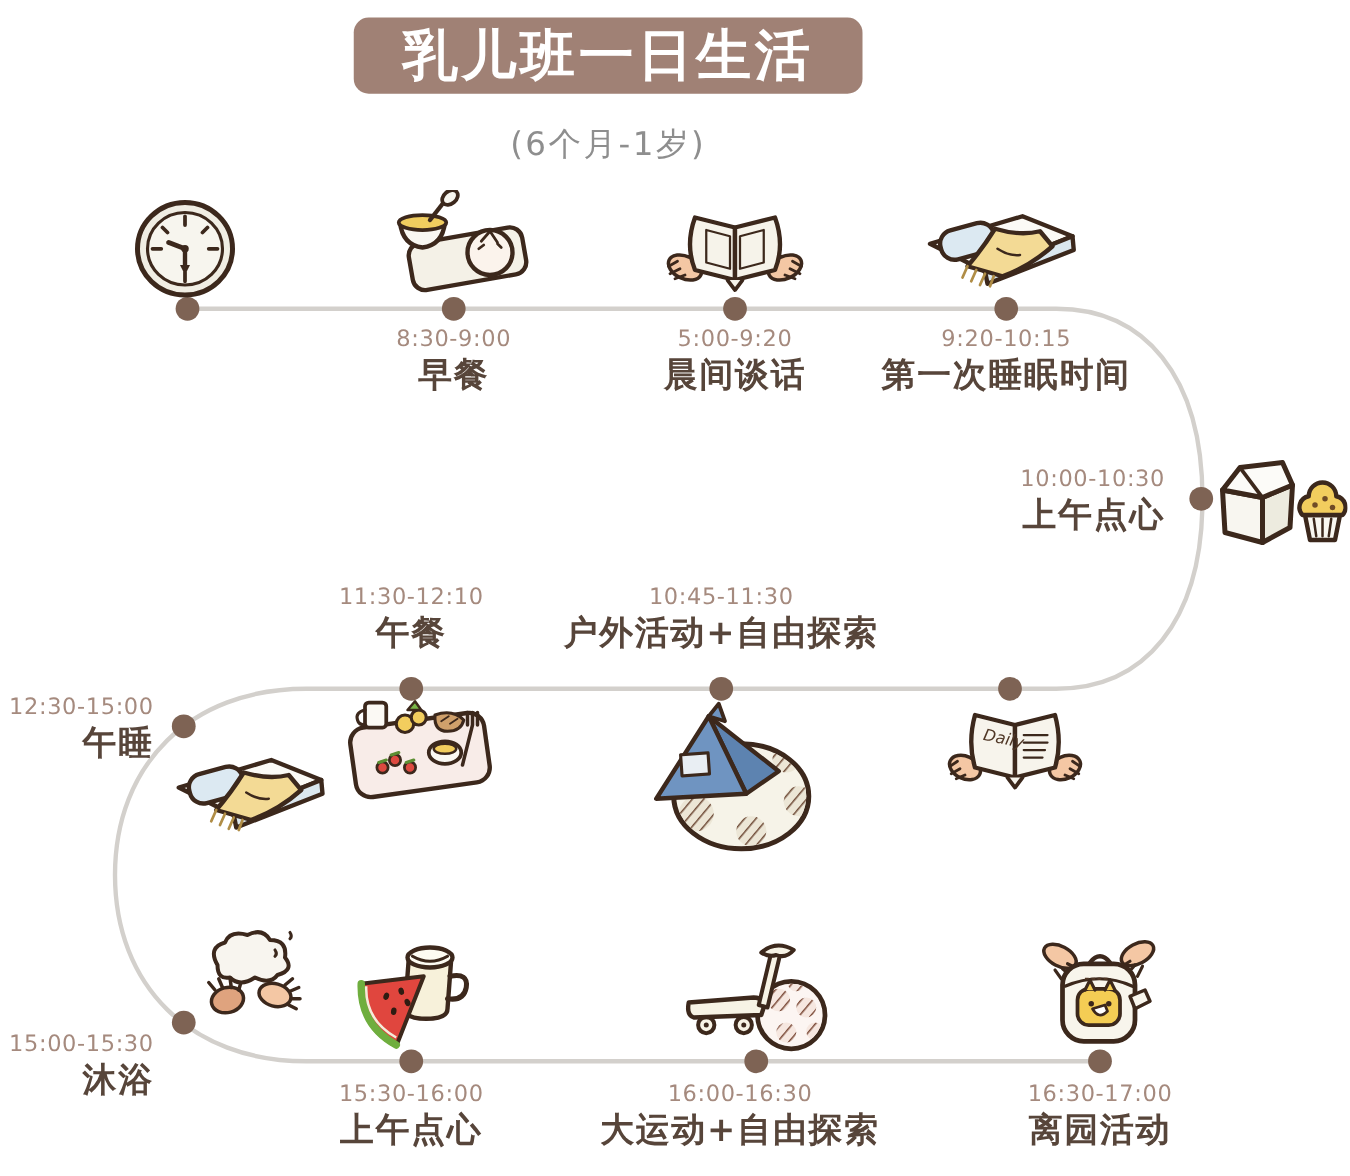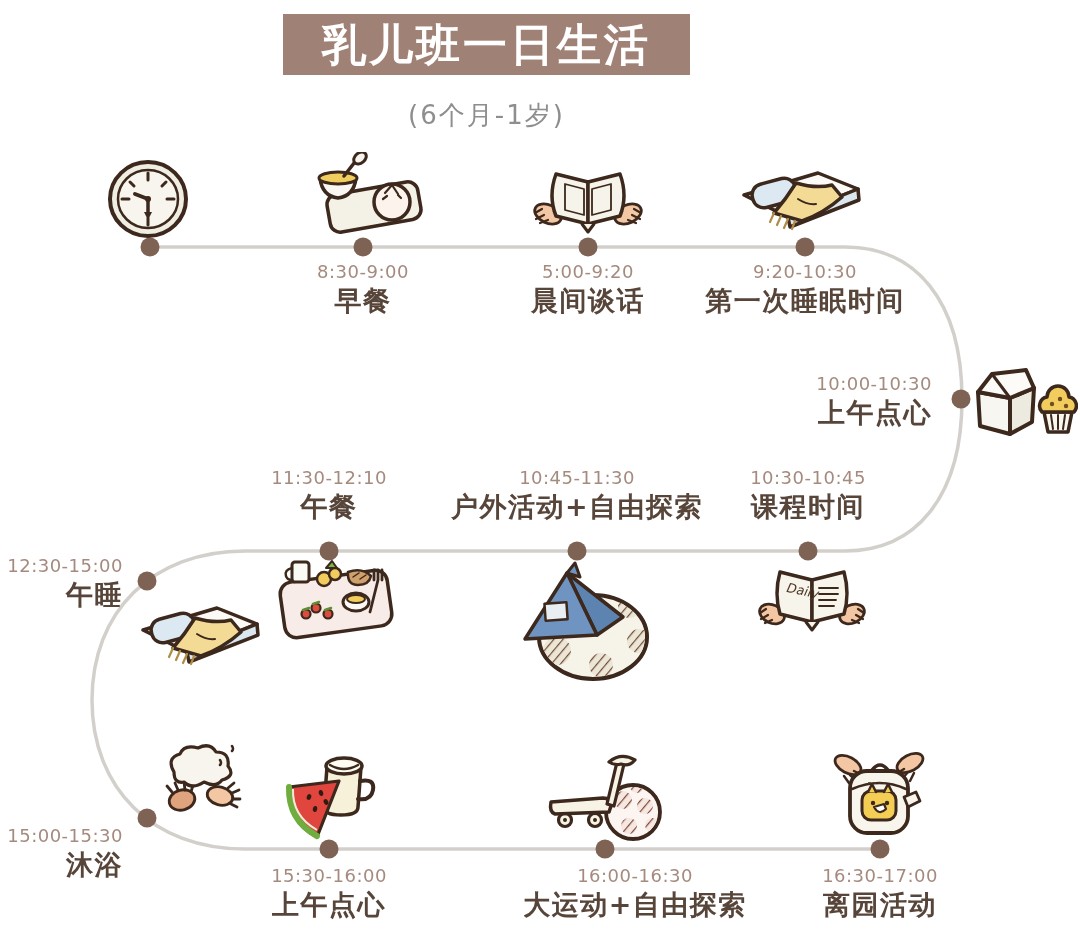--- a/index.html
+++ b/index.html
@@ -3,21 +3,21 @@
 <meta charset="utf-8">
 <style>
   html,body{margin:0;padding:0;background:#ffffff;}
   body{width:1080px;height:941px;position:relative;overflow:hidden;
        font-family:"DejaVu Sans","Liberation Sans",sans-serif;}
   .canvas{position:absolute;inset:0;width:1080px;height:941px;}
 
   .title-banner{position:absolute;left:283px;top:14px;width:407px;height:61px;
     background:var(--title-bg,#a08175);color:var(--title-text,#ffffff);
     font-size:44px;font-weight:bold;letter-spacing:3px;
-    text-align:center;line-height:61px;}
+    text-align:center;line-height:61px;border-radius:12px;}
   .subtitle{position:absolute;left:283px;top:86px;width:407px;text-align:center;
     font-size:26px;letter-spacing:2px;color:var(--subtitle-text,#8e8e8e);margin-top:12px;}
 
   svg.timeline{position:absolute;left:0;top:0;pointer-events:none;}
   .tl-path{fill:none;stroke:var(--line-color,#d3d0cc);stroke-width:3.5px;}
   .tl-dot{fill:var(--dot-color,#7e6354);}
 
   .t-item{position:absolute;text-align:center;transform:translateX(-50%);white-space:nowrap;}
   .t-item.right{transform:none;text-align:right;}
   .t-time{font-size:18px;line-height:24px;color:var(--time-color,#a58a7e);letter-spacing:.5px;}
@@ -271,33 +271,29 @@
     <div class="t-time">8:30-9:00</div>
     <div class="t-name">早餐</div>
   </div>
 
   <div class="t-item" style="left:588px;top:260px">
     <div class="t-time">5:00-9:20</div>
     <div class="t-name">晨间谈话</div>
   </div>
 
   <div class="t-item" style="left:805px;top:260px">
-    <div class="t-time">9:20-10:30</div>
+    <div class="t-time">9:20-10:15</div>
     <div class="t-name">第一次睡眠时间</div>
   </div>
 
   <div class="t-item right" style="right:148px;top:372px">
     <div class="t-time">10:00-10:30</div>
     <div class="t-name">上午点心</div>
   </div>
 
-  <div class="t-item" style="left:808px;top:466px">
-    <div class="t-time">10:30-10:45</div>
-    <div class="t-name">课程时间</div>
-  </div>
 
   <div class="t-item" style="left:577px;top:466px">
     <div class="t-time">10:45-11:30</div>
     <div class="t-name">户外活动+自由探索</div>
   </div>
 
   <div class="t-item" style="left:329px;top:466px">
     <div class="t-time">11:30-12:10</div>
     <div class="t-name">午餐</div>
   </div>
@@ -310,21 +306,21 @@
   <div class="t-item right" style="right:957px;top:824px">
     <div class="t-time">15:00-15:30</div>
     <div class="t-name">沐浴</div>
   </div>
 
   <div class="t-item" style="left:329px;top:864px">
     <div class="t-time">15:30-16:00</div>
     <div class="t-name">上午点心</div>
   </div>
 
-  <div class="t-item" style="left:635px;top:864px">
+  <div class="t-item" style="left:592px;top:864px">
     <div class="t-time">16:00-16:30</div>
     <div class="t-name">大运动+自由探索</div>
   </div>
 
   <div class="t-item" style="left:880px;top:864px">
     <div class="t-time">16:30-17:00</div>
     <div class="t-name">离园活动</div>
   </div>
 
 </div>

